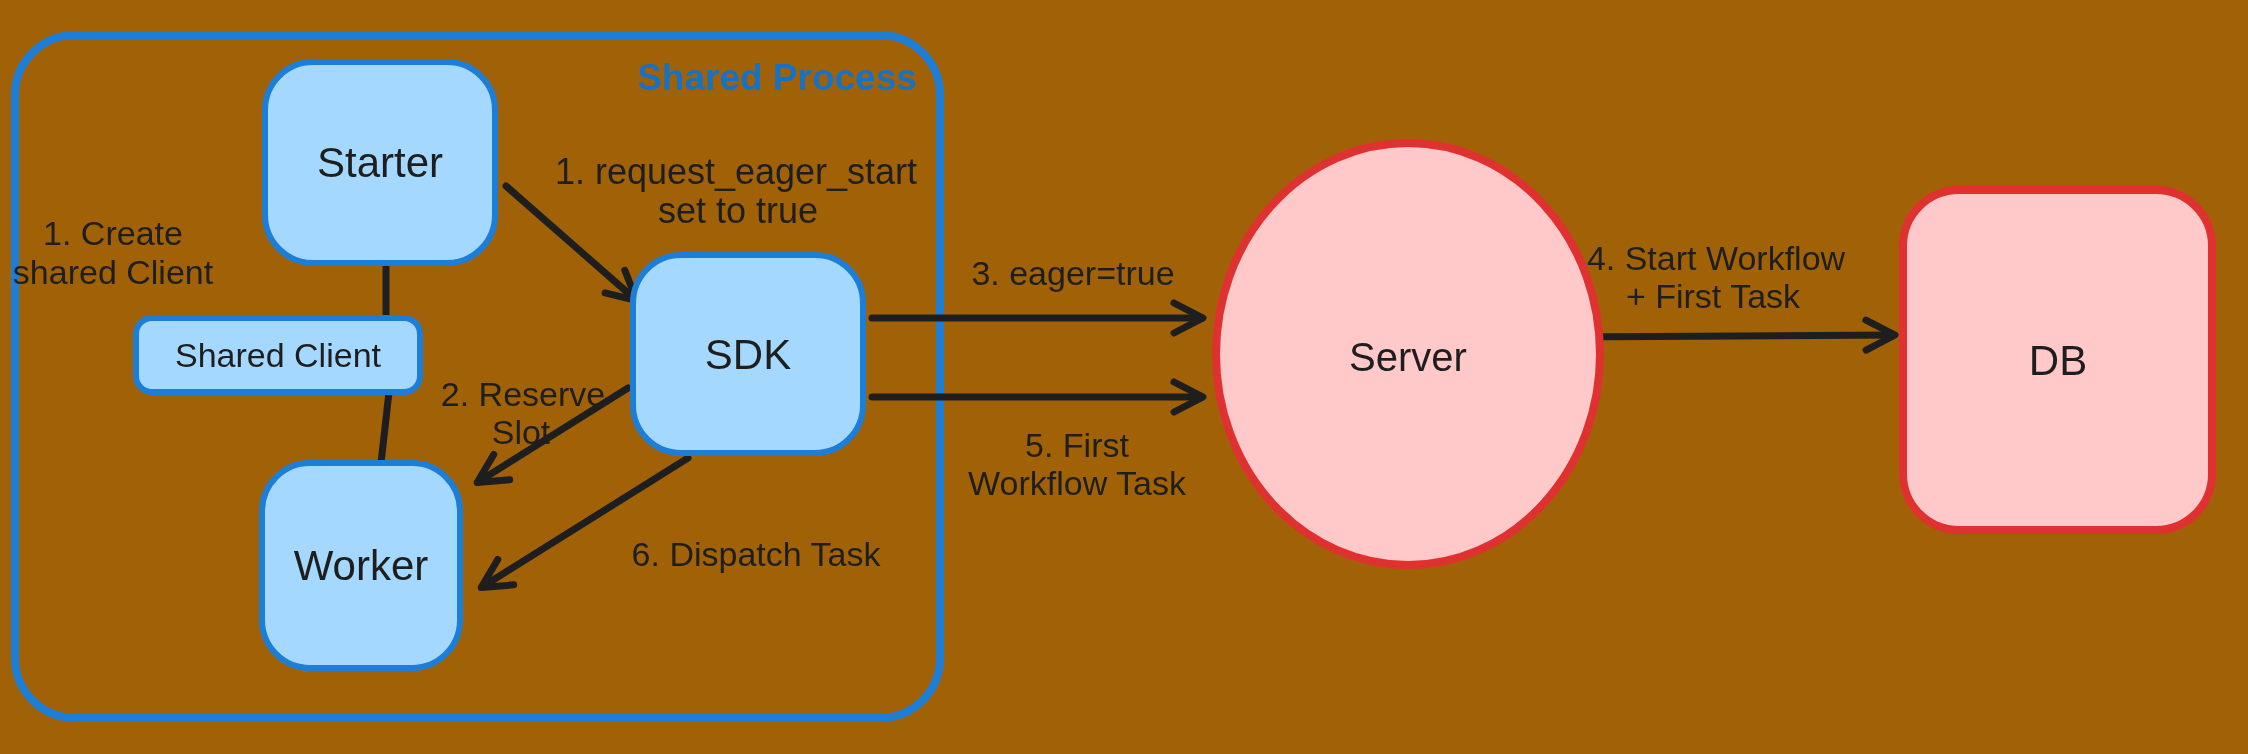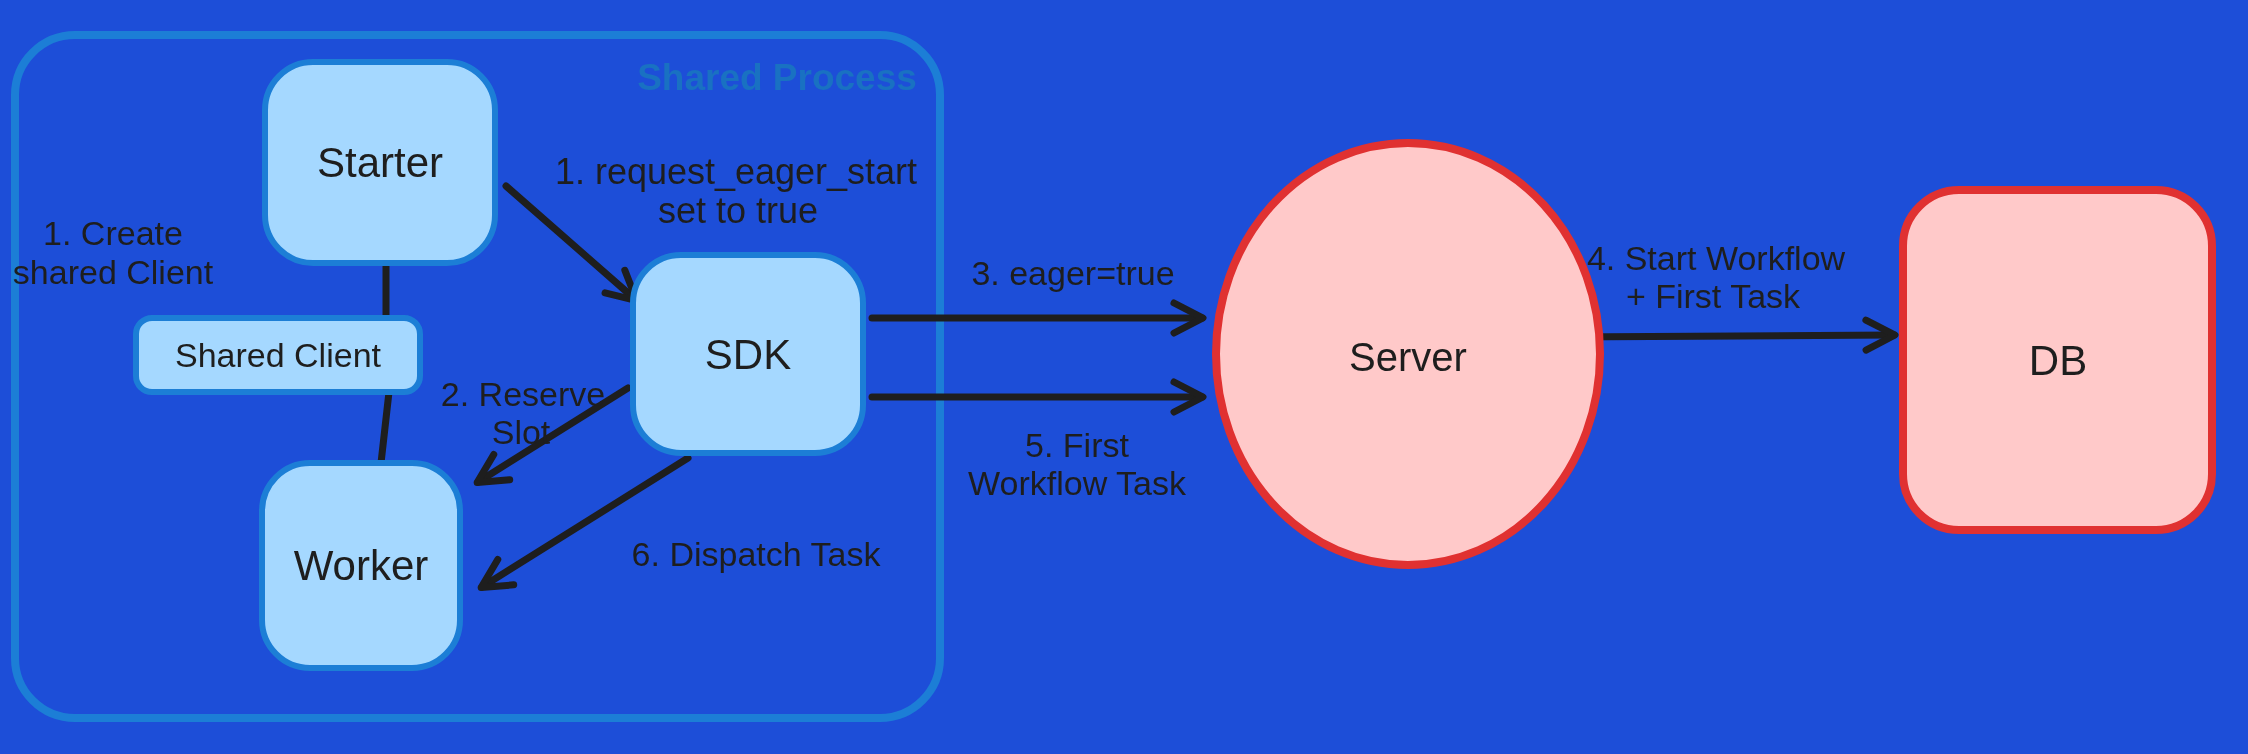--- a/index.html
+++ b/index.html
@@ -1,16 +1,16 @@
 <!DOCTYPE html>
 <html><head>
 <meta charset="utf-8">
 <style>
   html, body { margin: 0; padding: 0; background: #ffffff; }
-  .canvas-wrap { width: 2248px; height: 754px; position: relative; background: #1d4ed8; }
+  .canvas-wrap { width: 2248px; height: 754px; position: relative; background: #a16207; }
   svg { display: block; }
 
   .container-box { fill: none; stroke: #1c7ed6; stroke-width: 8; }
   .blue-box      { fill: #a5d8ff; stroke: #1c7ed6; stroke-width: 6; }
   .red-shape     { fill: #ffc9c9; stroke: #e03131; stroke-width: 8; }
 
   .edge  { stroke: #1e1e1e; stroke-width: 7; stroke-linecap: round; fill: none; }
 
   text {
     font-family: "Liberation Sans", sans-serif;

